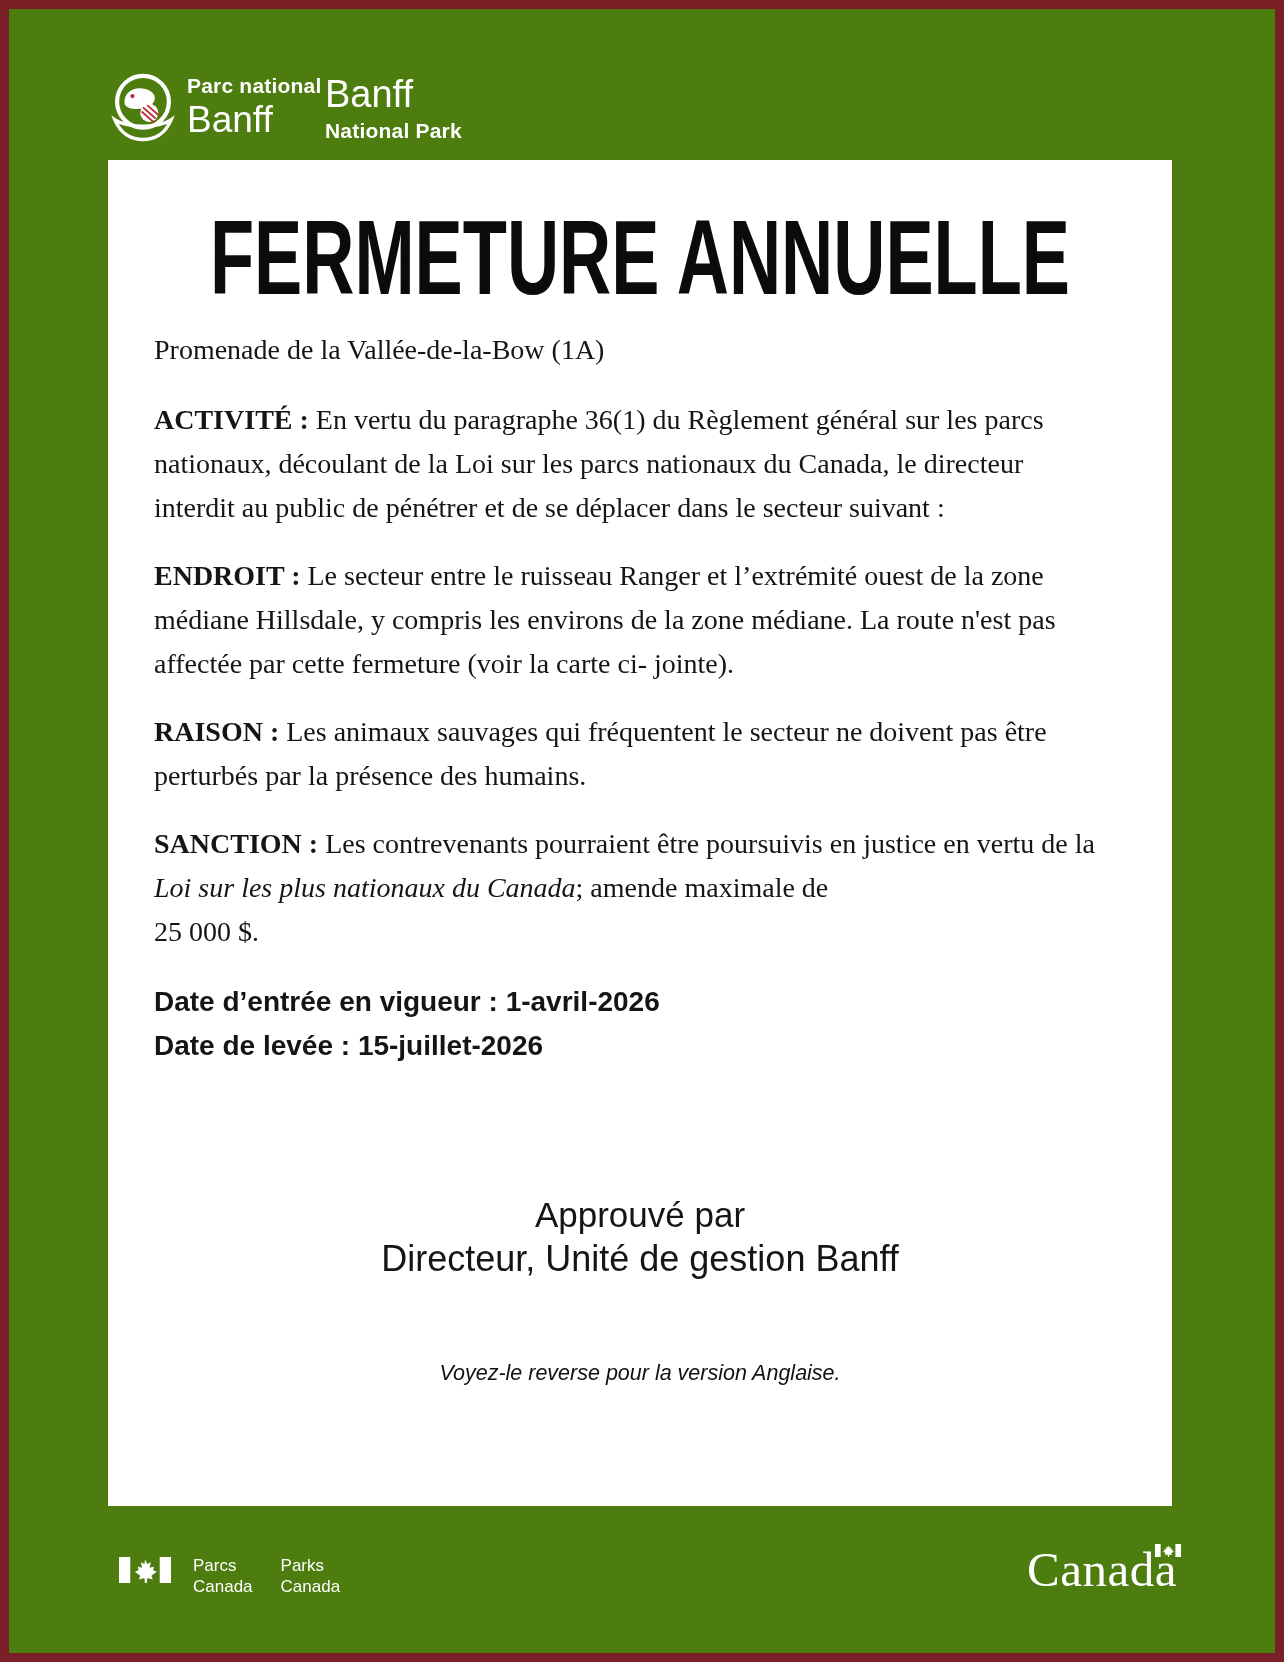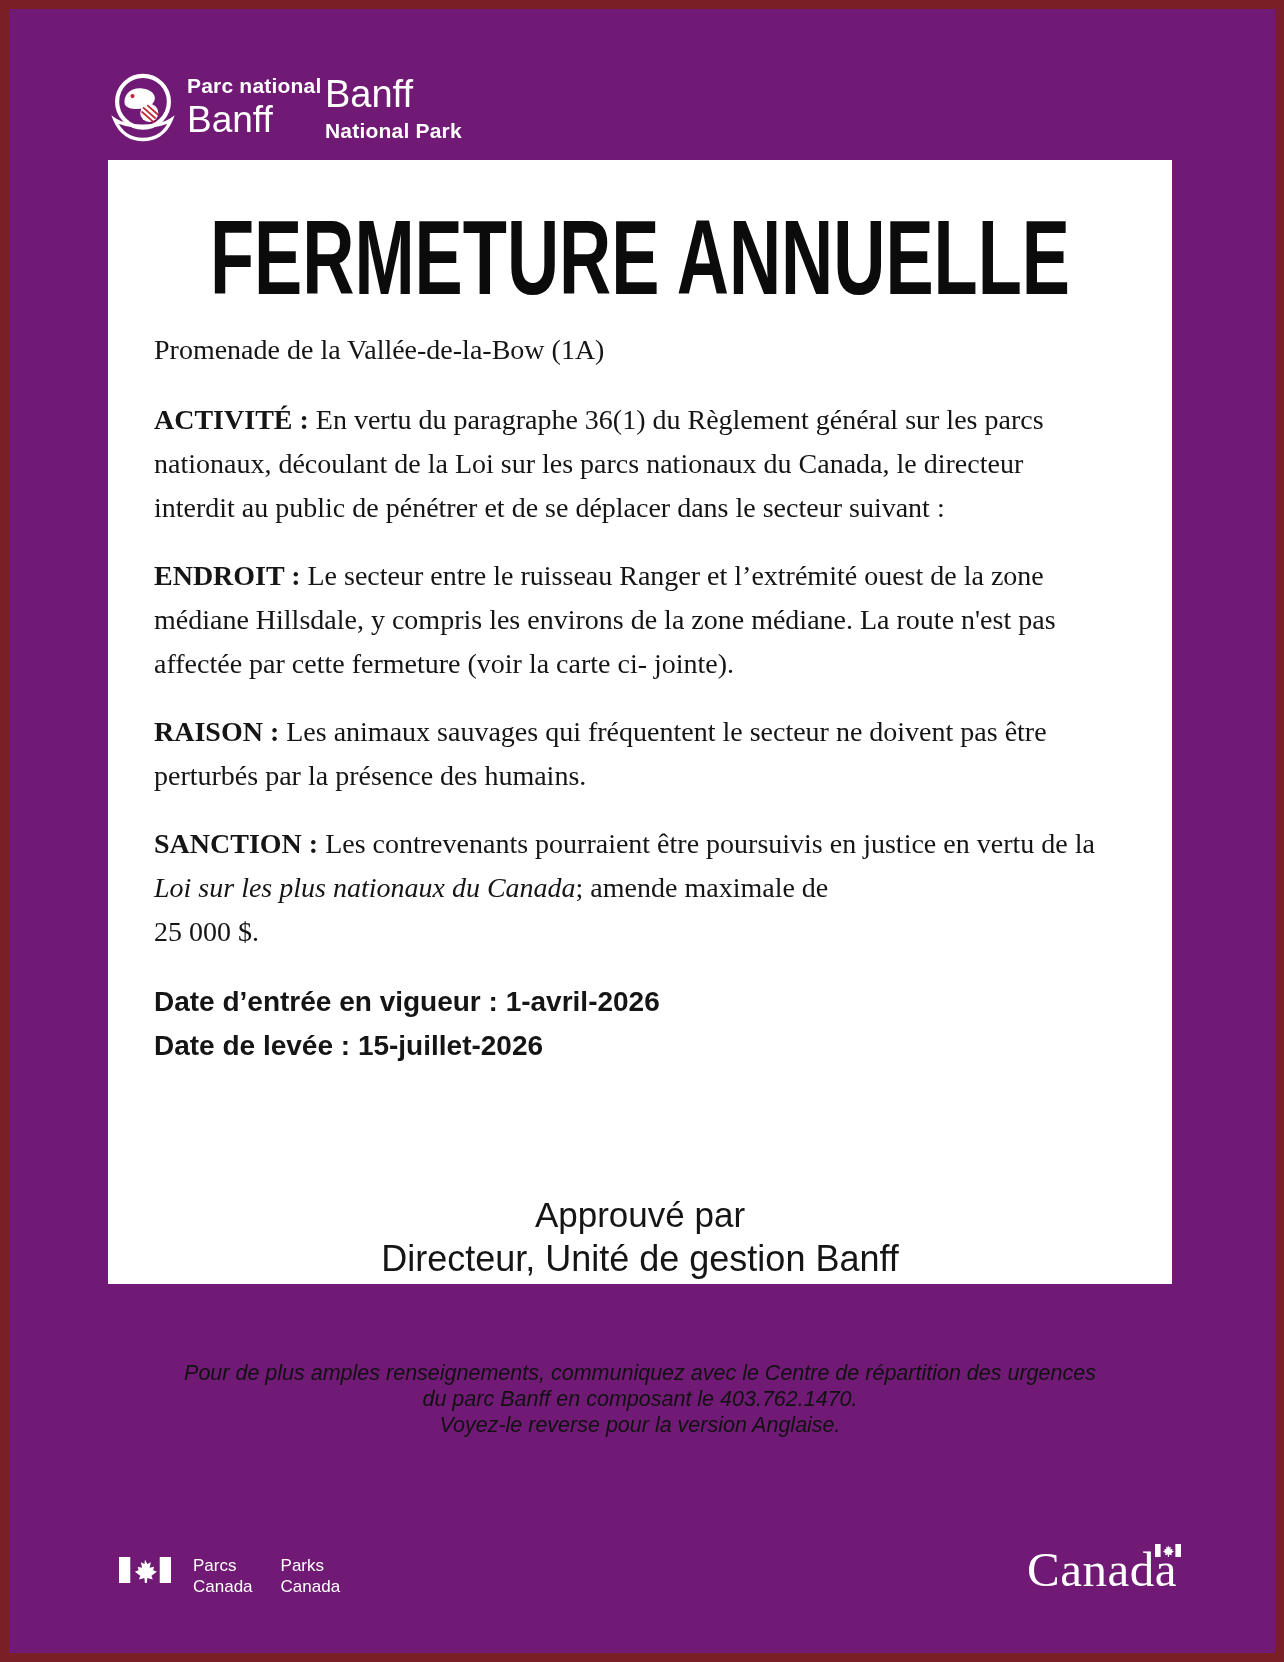--- a/index.html
+++ b/index.html
@@ -1,37 +1,37 @@
 <!DOCTYPE html>
 <html><head>
 <meta charset="utf-8">
 <style>
   html,body{margin:0;padding:0;background:#555;}
   .page{
     position:relative;
     width:1284px;height:1662px;
-    background:#701a75;
+    background:#4d7c0f;
     border:9px solid #7A1F26;
     box-sizing:border-box;
     font-family:"Liberation Sans",sans-serif;
     overflow:hidden;
     padding-left:24px;
   }
   
   .header-logo{position:absolute;left:99px;top:60px;width:70px;height:78px;}
   .logo-text-left{position:absolute;left:178px;top:66px;color:#fff;line-height:1;}
   .logo-text-left .l1{font-size:21px;font-weight:bold;letter-spacing:.2px;}
   .logo-text-left .l2{font-size:37px;font-weight:400;margin-top:5px;}
   .logo-text-right{position:absolute;left:316px;top:66px;color:#fff;line-height:1;}
   .logo-text-right .l1{font-size:38px;font-weight:400;}
   .logo-text-right .l2{font-size:21px;font-weight:bold;margin-top:7px;letter-spacing:.2px;}
 
   
   .panel{
-    position:absolute;left:99px;top:151px;width:1064px;height:1124px;
+    position:absolute;left:99px;top:151px;width:1064px;height:1346px;
     background:#fff;
   }
   .title-wrap{position:absolute;left:0;right:0;top:40px;text-align:center;}
   .title-wrap svg{display:block;margin:0 auto;}
   .title-wrap text{
     font-family:"Liberation Sans",sans-serif;
     font-weight:bold;fill:#0b0b0b;
   }
   .body-copy{
     position:absolute;left:46px;top:168px;width:950px;
@@ -123,21 +123,20 @@
         <div><span>Date de levée : </span><span>15-juillet-2026</span></div>
       </div>
     </div>
 
     <div class="sig-block">
       <div class="approved">Approuvé par</div>
       <div class="sig-title">Directeur, Unité de gestion Banff</div>
     </div>
 
     <div class="footnote">
-      <div class="fn1">Pour de plus amples renseignements, communiquez avec le Centre de répartition des urgences du parc Banff en composant le 403.762.1470.</div>
       <div class="fn2">Voyez-le reverse pour la version Anglaise.</div>
     </div>
 
   </div>
 
   <div class="footer-left">
     <svg class="footer-flag" viewBox="0 0 60 30">
       <rect x="0" y="0" width="13" height="30" fill="#fff"></rect>
       <rect x="47" y="0" width="13" height="30" fill="#fff"></rect>
       <path d="M30,3 l2.6,5.2 4.2,-2.1 -1.5,6.2 5.2,-1 -1.1,4.1 4.3,1.6 -6.3,4.7 1.6,4.2 -6.3,-1.6 -0.6,6.2 h-2.2 l-0.6,-6.2 -6.3,1.6 1.6,-4.2 -6.3,-4.7 4.3,-1.6 -1.1,-4.1 5.2,1 -1.5,-6.2 4.2,2.1 z" fill="#fff"></path>

